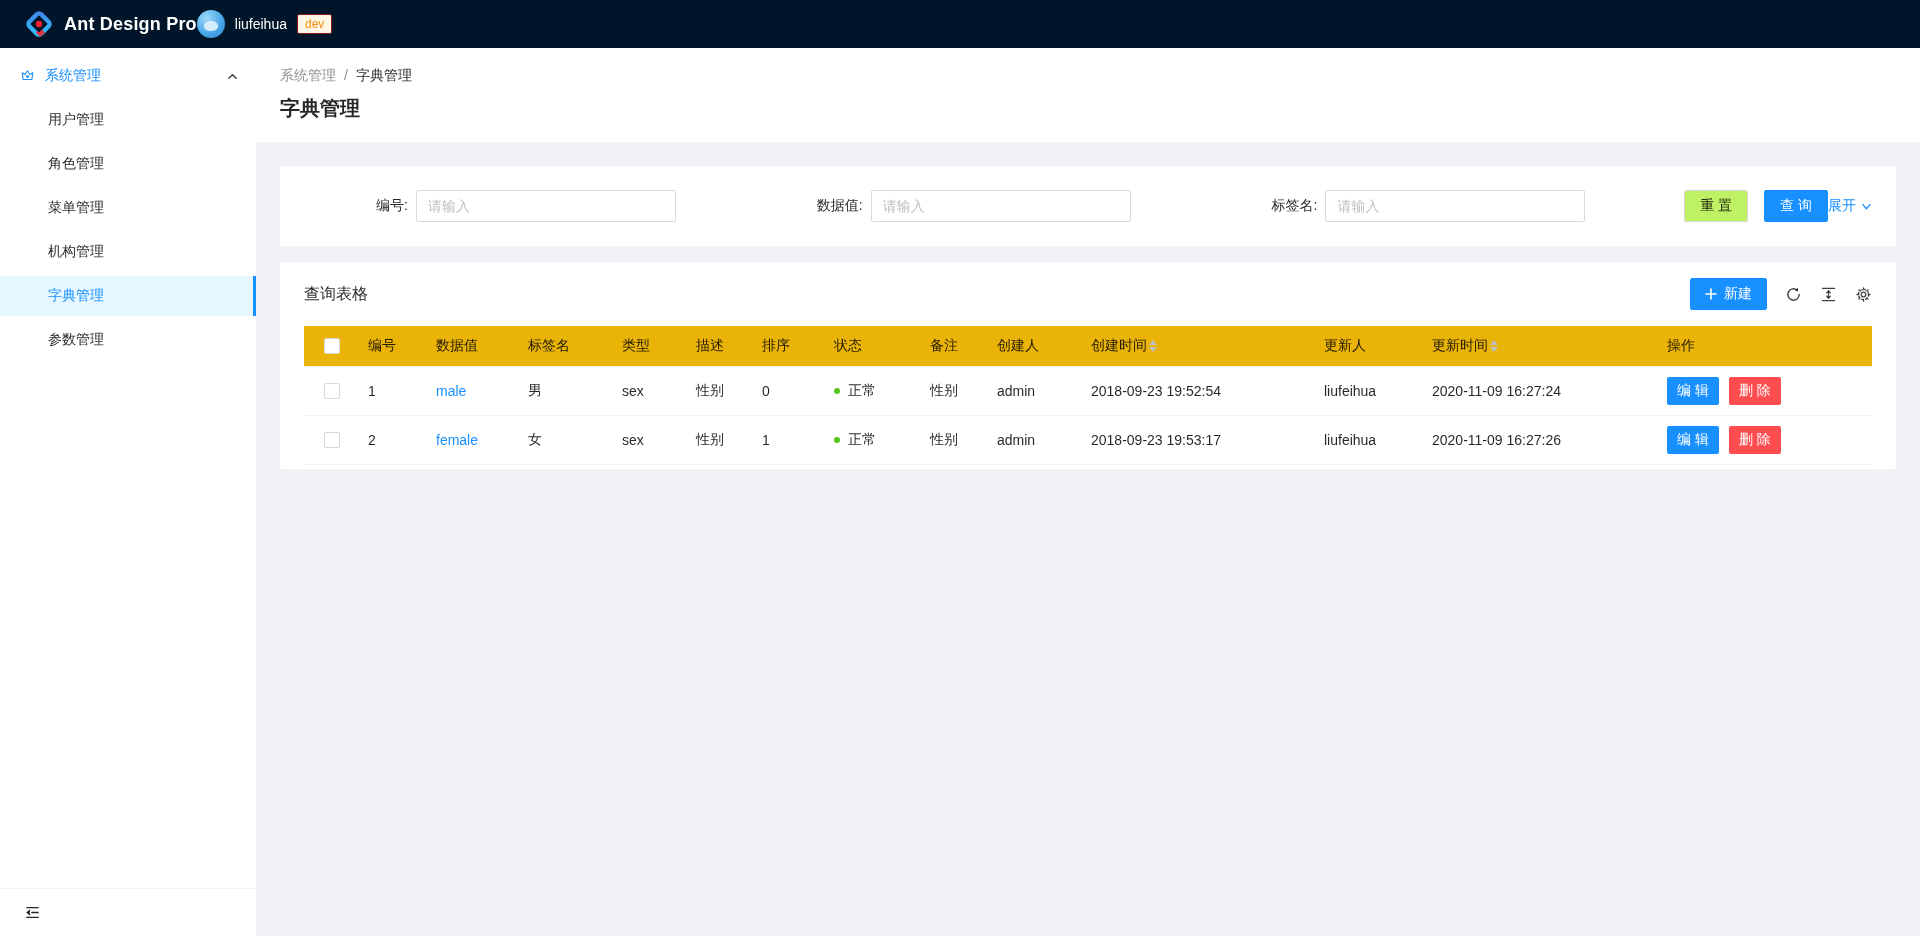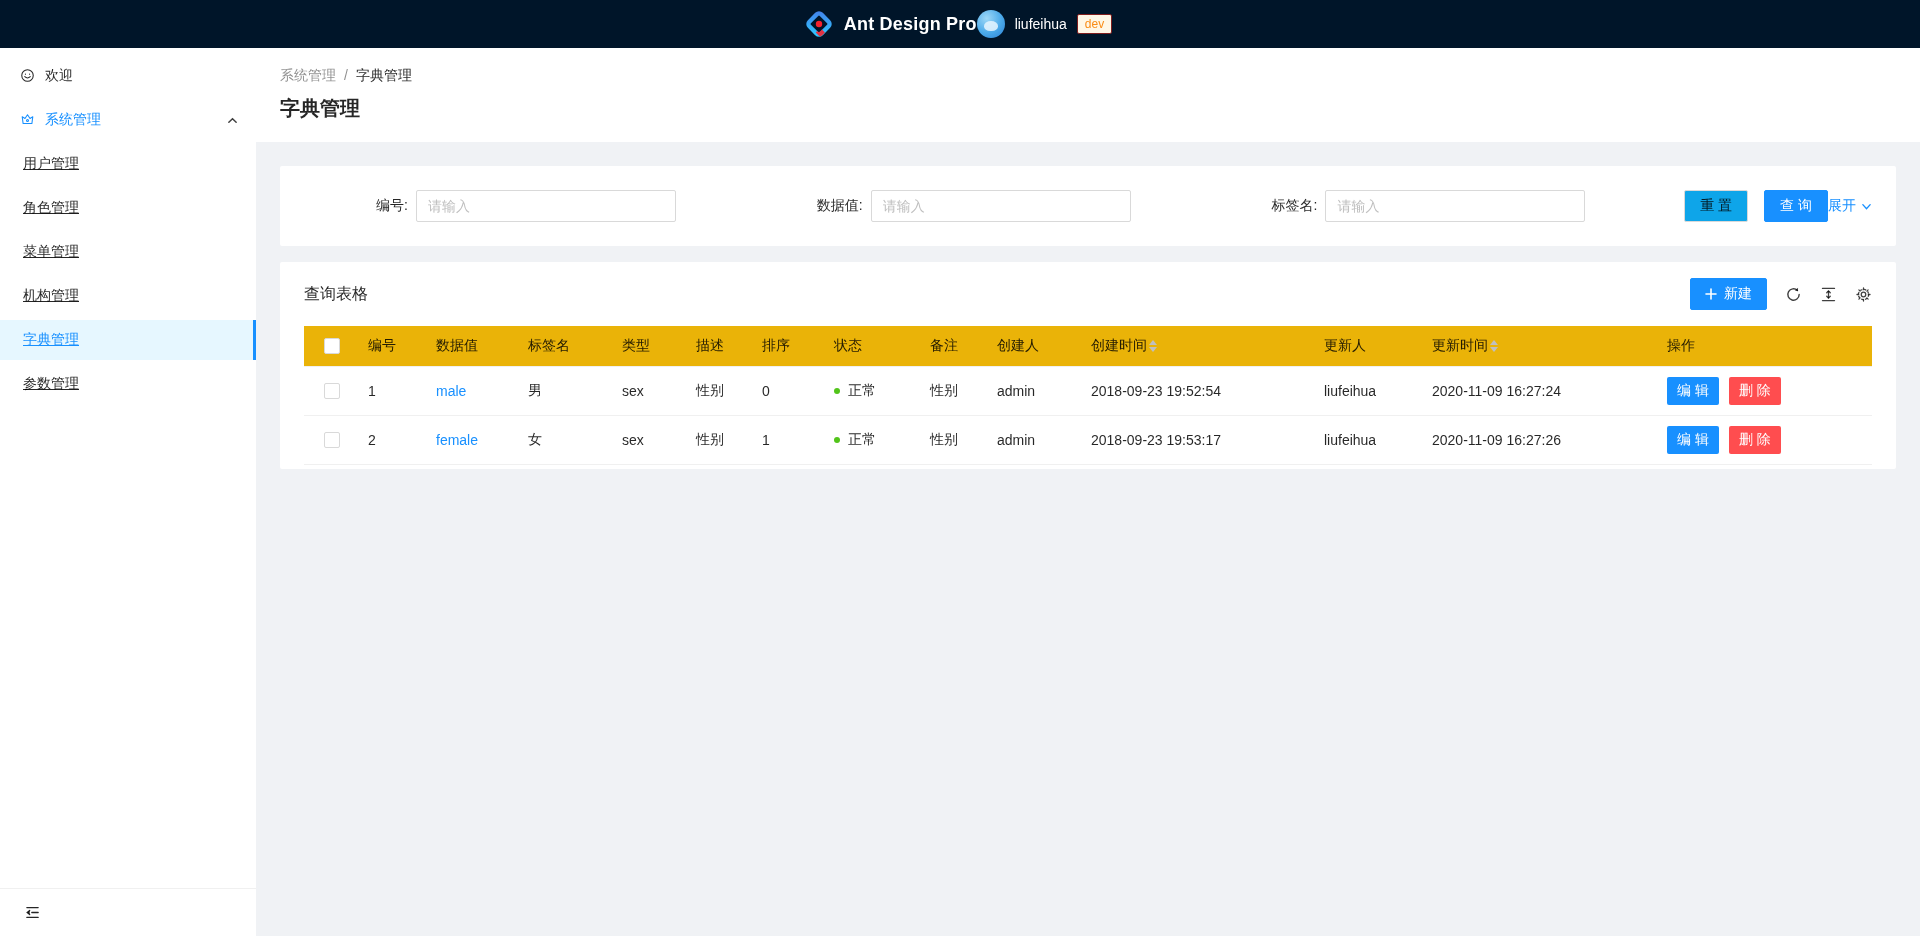--- a/index.html
+++ b/index.html
@@ -8,21 +8,21 @@
     font-family: "Liberation Sans", "DejaVu Sans", sans-serif;
     font-size: 14px;
     color: rgba(0,0,0,0.85);
     background: #f0f2f5;
   }
 
   
   .top-header {
     position: fixed; top: 0; left: 0; right: 0; height: 48px;
     background: #001529; display: flex; align-items: center;
-    justify-content: center; padding: 0 16px 0 16px; z-index: 10;
+    justify-content: flex-start; padding: 0 16px 0 16px; z-index: 10;
   }
   .logo-area { display: flex; align-items: center; gap: 10px; padding-left: 8px; }
   .logo-area svg { width: 30px; height: 30px; }
   .app-title { color: #fff; font-size: 18px; font-weight: bold; letter-spacing: 0.2px; }
   .header-right { display: flex; align-items: center; gap: 10px; padding-right: 12px; }
   .avatar {
     width: 28px; height: 28px; border-radius: 50%;
     background: radial-gradient(circle at 35% 30%, #9ed8f7 0%, #4aa9e9 55%, #2b7fd4 100%);
     position: relative; overflow: hidden;
   }
@@ -43,21 +43,21 @@
     background: #fff; z-index: 5; display: flex; flex-direction: column;
   }
   .menu { flex: 1; padding-top: 4px; }
   .menu-item {
     height: 40px; margin: 4px 0; display: flex; align-items: center;
     padding-left: 20px; cursor: pointer; color: rgba(0,0,0,0.85);
     position: relative; font-size: 14px;
   }
   .menu-item .mi-icon { width: 16px; height: 16px; margin-right: 9px; display: inline-flex; }
   .menu-item .mi-icon svg { width: 15px; height: 15px; }
-  .menu-item.child { padding-left: 23px; text-decoration: underline; }
+  .menu-item.child { padding-left: 48px; }
   .menu-item.active-parent { color: #1890ff; }
   .menu-item.selected {
     background: #e6f7ff; color: #1890ff;
   }
   .menu-item.selected::after {
     content: ""; position: absolute; right: 0; top: 0; bottom: 0;
     width: 3px; background: #1890ff;
   }
   .submenu-arrow { position: absolute; right: 18px; display: inline-flex; }
   .submenu-arrow svg { width: 11px; height: 11px; }
@@ -90,21 +90,21 @@
   .search-col input {
     width: 260px; height: 32px; border: 1px solid #d9d9d9; border-radius: 2px;
     padding: 0 11px; font-size: 14px; font-family: inherit; color: rgba(0,0,0,0.85);
     outline: none; background: #fff;
   }
   .search-col input::placeholder { color: #bfbfbf; }
   .search-actions { display: flex; align-items: center; margin-left: 16px; flex: 0 0 auto; }
   .btn {
     height: 32px; padding: 0 15px; border-radius: 2px; font-size: 14px;
     display: inline-flex; align-items: center; justify-content: center;
-    cursor: pointer; border: 1px solid #d9d9d9; background: #0ea5e9; color: rgba(0,0,0,0.85);
+    cursor: pointer; border: 1px solid #d9d9d9; background: #bef264; color: rgba(0,0,0,0.85);
     font-family: inherit;
   }
   .btn + .btn { margin-left: 16px; }
   .btn-primary { background: #1890ff; border-color: #1890ff; color: #fff; }
   .expand-link { color: #1890ff; margin-left: 0; display: inline-flex; align-items: center; gap: 5px; cursor: pointer; }
   .expand-link svg { width: 11px; height: 11px; }
 
   
   .table-card { margin-top: 16px; padding-bottom: 4px; }
   .table-toolbar {
@@ -189,31 +189,20 @@
   <div class="header-right">
     <span class="avatar"></span>
     <span class="username">liufeihua</span>
     <span class="env-tag">dev</span>
   </div>
 </header>
 
 <aside class="sidebar">
   <nav class="menu">
 
-    <div class="menu-item">
-      <span class="mi-icon">
-        <svg viewBox="0 0 24 24" fill="none" stroke="currentColor" stroke-width="1.7">
-          <circle cx="12" cy="12" r="9.2"></circle>
-          <circle cx="8.7" cy="9.8" r="0.9" fill="currentColor" stroke="none"></circle>
-          <circle cx="15.3" cy="9.8" r="0.9" fill="currentColor" stroke="none"></circle>
-          <path d="M7.6 13.8 q4.4 4.2 8.8 0" stroke-linecap="round"></path>
-        </svg>
-      </span>
-      <span>欢迎</span>
-    </div>
 
     <div class="menu-item active-parent">
       <span class="mi-icon">
         <svg viewBox="0 0 24 24" fill="none" stroke="currentColor" stroke-width="1.7">
           <path d="M3.5 7.5 L8 10.5 L12 4.5 L16 10.5 L20.5 7.5 L19 18.5 L5 18.5 Z" stroke-linejoin="round"></path>
           <circle cx="12" cy="13.5" r="1.6"></circle>
         </svg>
       </span>
       <span>系统管理</span>
       <span class="submenu-arrow">

